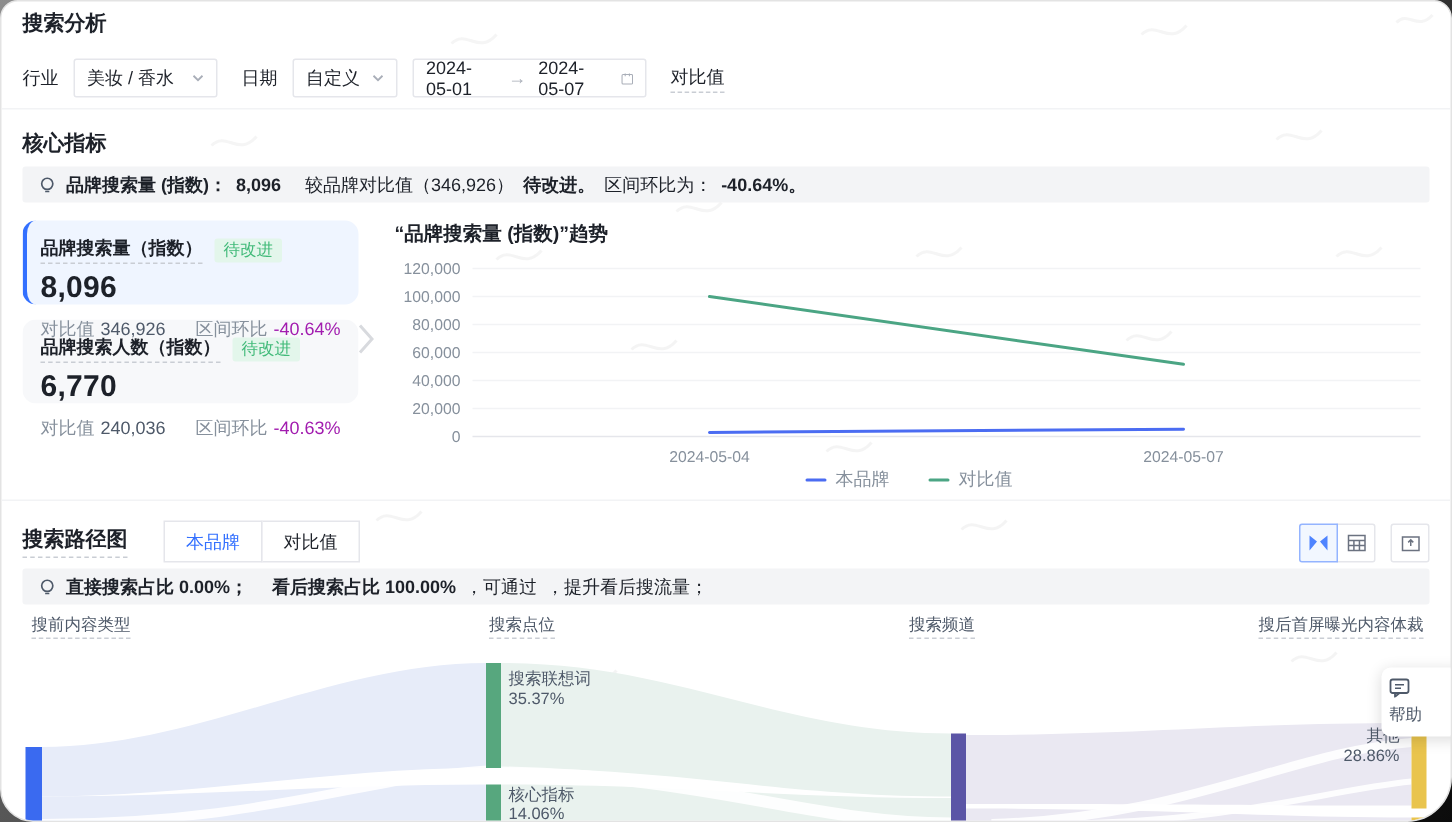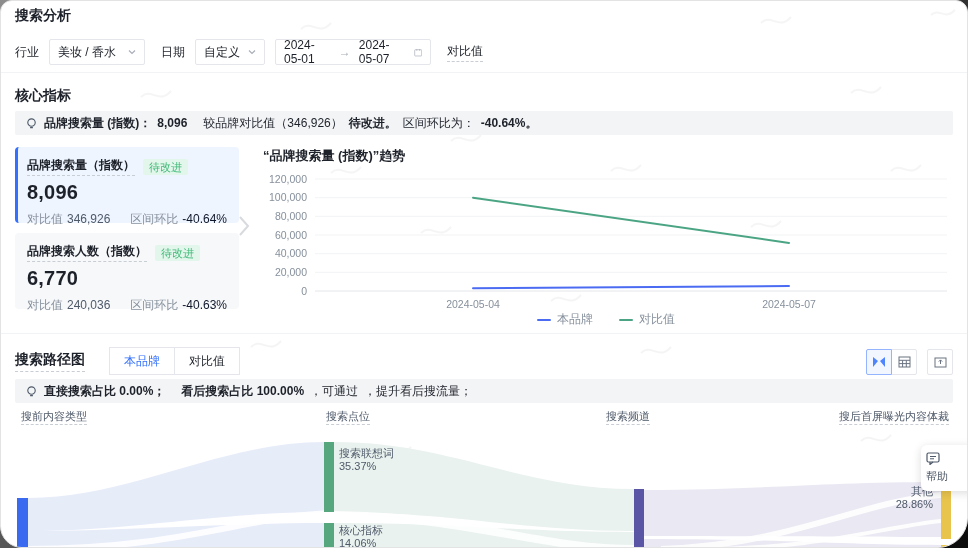--- a/index.html
+++ b/index.html
@@ -16,30 +16,30 @@
   .caret{width:8px;height:8px;flex:none;}
   .divider{left:0;right:0;height:1px;background:#f2f3f5;}
   .section-title{font-size:14px;font-weight:700;color:#1d2129;}
   .dashed-u{border-bottom:1px dashed #c9cdd4;padding-bottom:2px;}
   
   .insight{left:14px;right:14px;height:24px;background:#f3f4f6;border-radius:2px;display:flex;align-items:center;padding:0 10px;font-size:12px;color:#1d2129;gap:6px;white-space:nowrap;overflow:hidden;}
   .insight .b{font-weight:700;}
   .insight .gap{width:4px;display:inline-block;}
   
   .cards{left:14px;top:146px;width:224px;}
-  .card{box-sizing:border-box;width:224px;height:76px;border-radius:4px;padding:10px 12px 10px 9px;border-left:3px solid transparent;margin-bottom:10px;cursor:pointer;}
+  .card{box-sizing:border-box;width:224px;height:56px;border-radius:9px;padding:10px 12px 10px 9px;border-left:3px solid transparent;margin-bottom:10px;cursor:pointer;}
   .card.active{background:#eff5ff;border-left-color:#3370ff;}
   .card.plain{background:#f7f8fa;}
   .card-title-row{display:flex;align-items:center;gap:8px;}
   .card-title{font-size:12px;font-weight:700;color:#1d2129;border-bottom:1px dashed #c9cdd4;padding-bottom:1px;}
   .badge{font-size:11px;color:#41ba79;background:#e3f6eb;border-radius:2px;padding:1px 6px;line-height:14px;}
   .card-value{font-size:20px;font-weight:700;color:#1d2129;margin-top:5px;letter-spacing:.2px;}
   .card-bottom{display:flex;justify-content:space-between;margin-top:7px;font-size:12px;color:#86909c;}
   .card-bottom .v{color:#4e5969;margin-left:4px;}
-  .card-bottom .g{color:#0f172a;margin-left:4px;}
+  .card-bottom .g{color:#a21caf;margin-left:4px;}
   .chevron{left:236px;top:214px;color:#d8dade;}
   
   .chart-title{left:262px;top:146px;font-size:13px;font-weight:700;color:#1d2129;}
   .tick{font-size:10.5px;fill:#86909c;}
   .legend{left:258px;top:310px;width:694px;display:flex;justify-content:center;gap:26px;font-size:12px;color:#86909c;align-items:center;}
   .legend .item{display:flex;align-items:center;gap:6px;}
   .legend .dash{width:14px;height:2px;border-radius:1px;display:inline-block;}
   
   .sp-row{left:14px;top:346px;display:flex;align-items:center;gap:24px;}
   .tabs{display:flex;}

